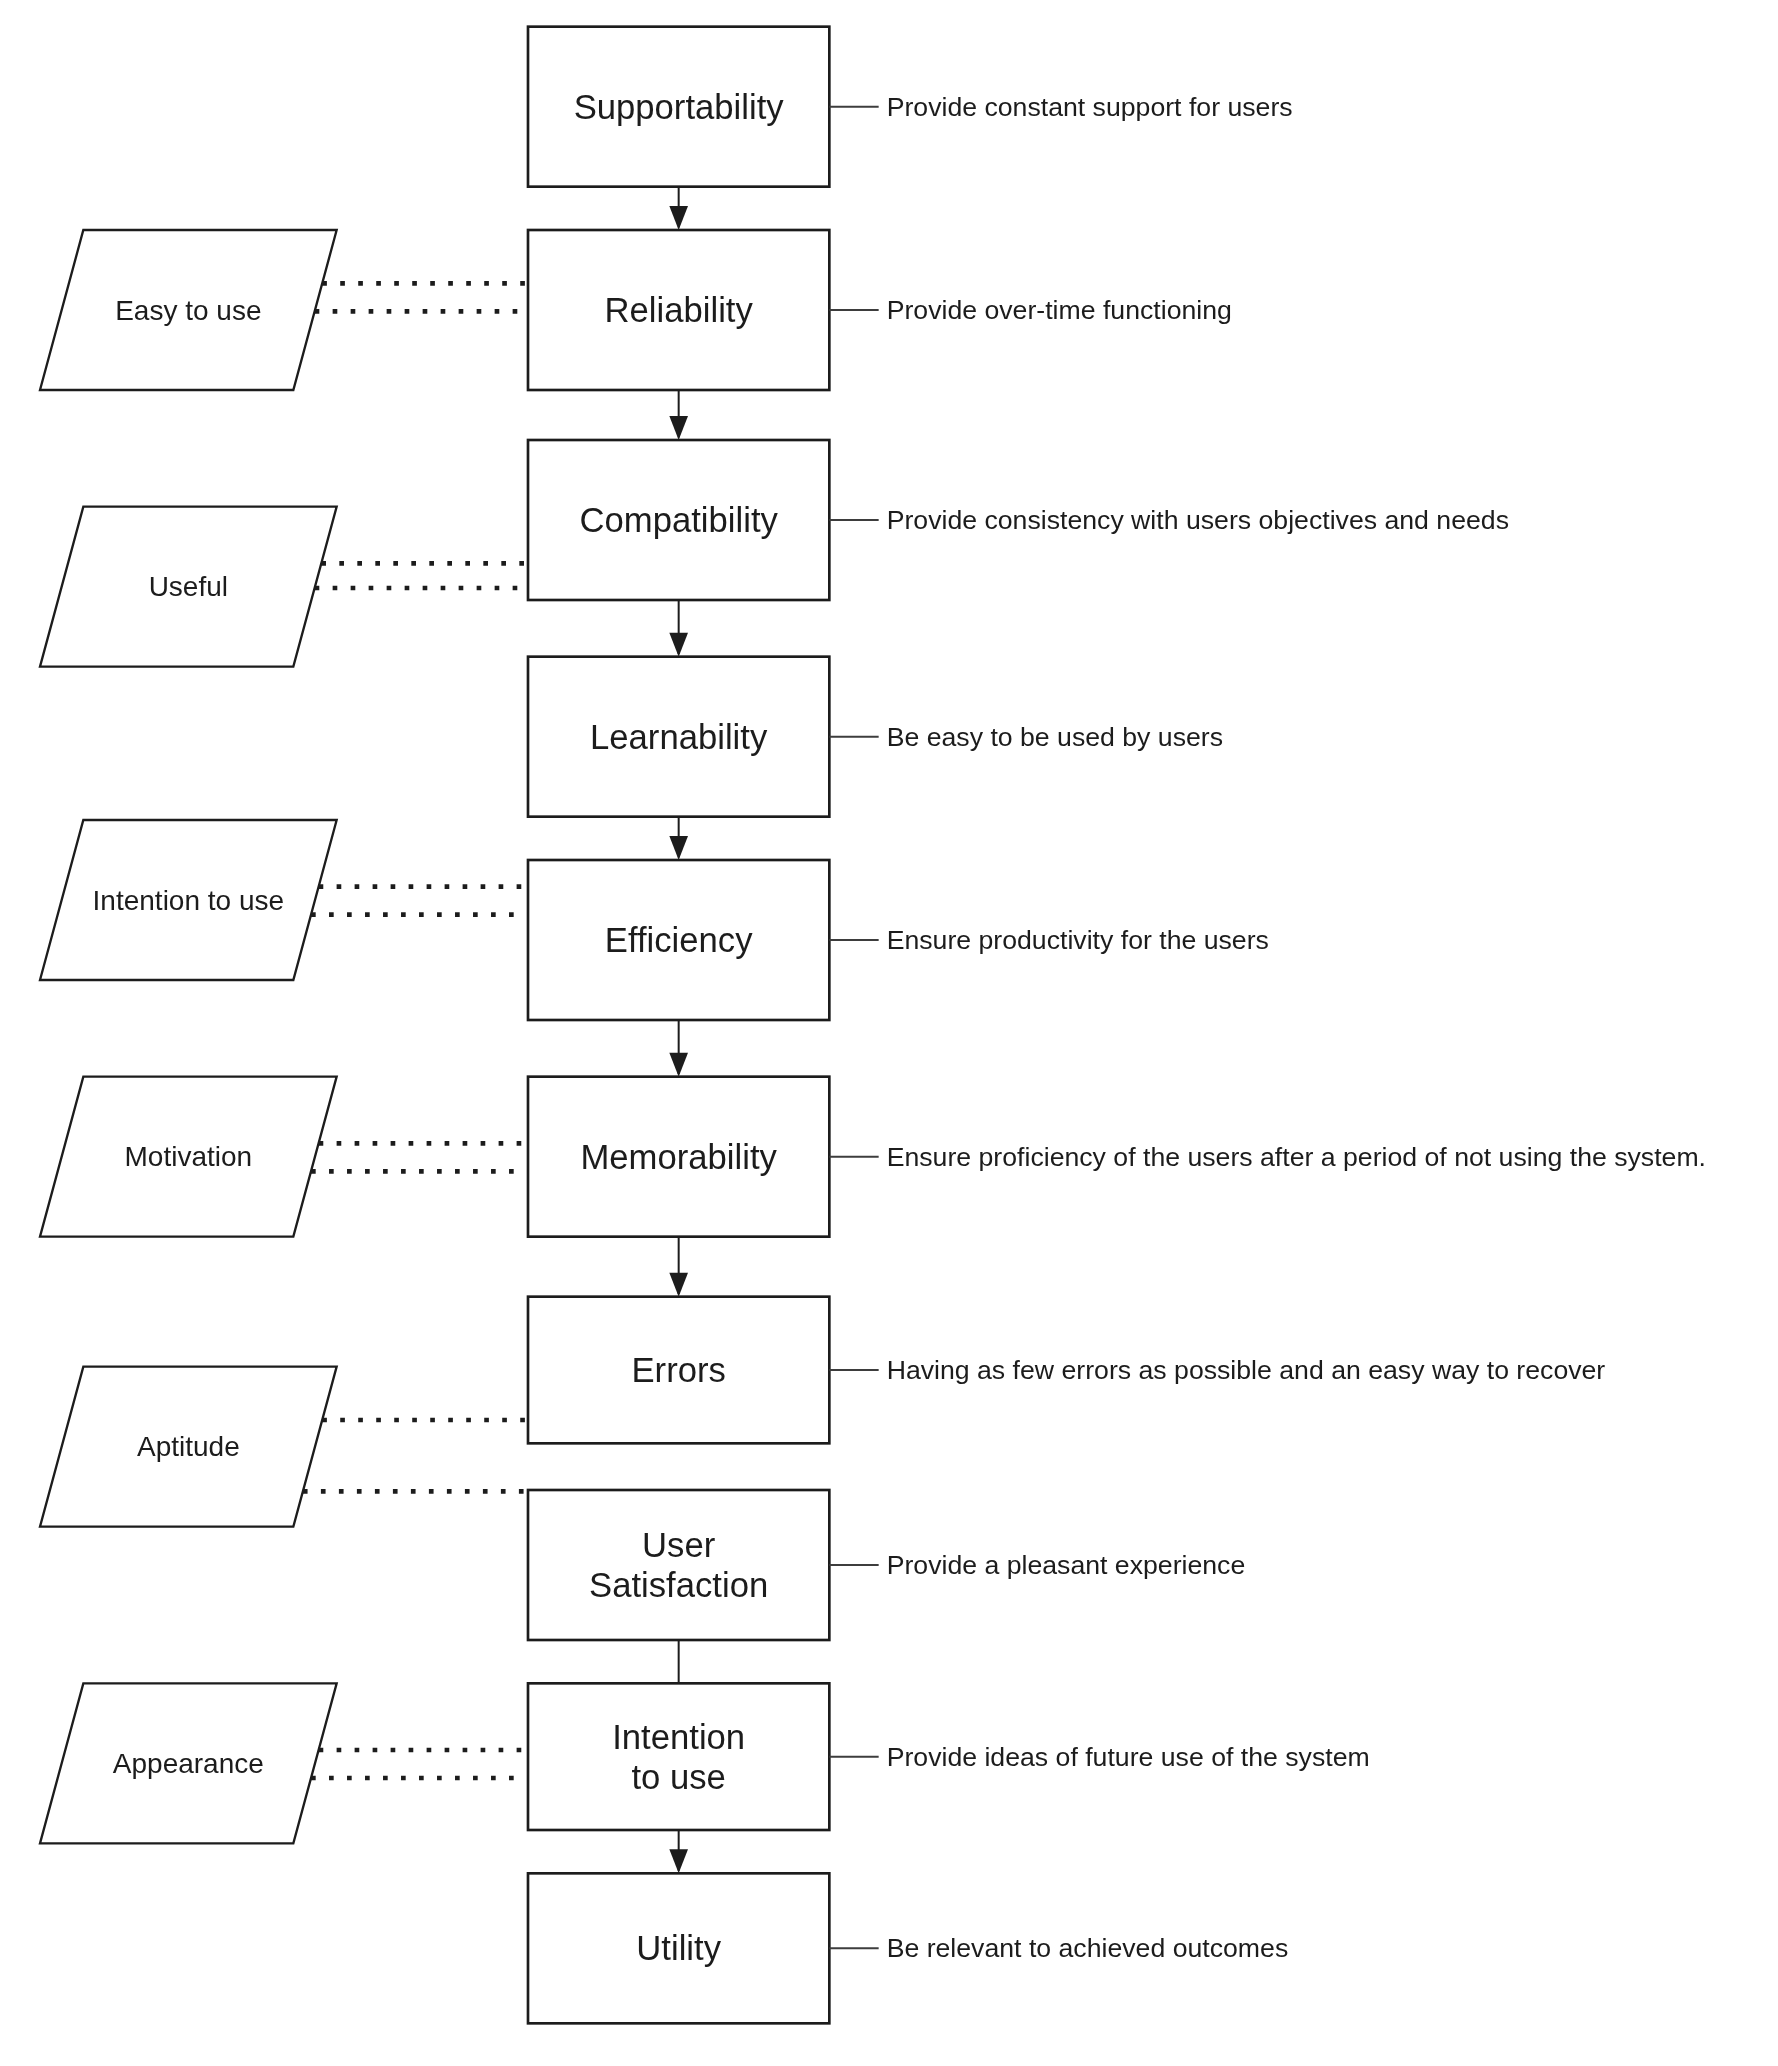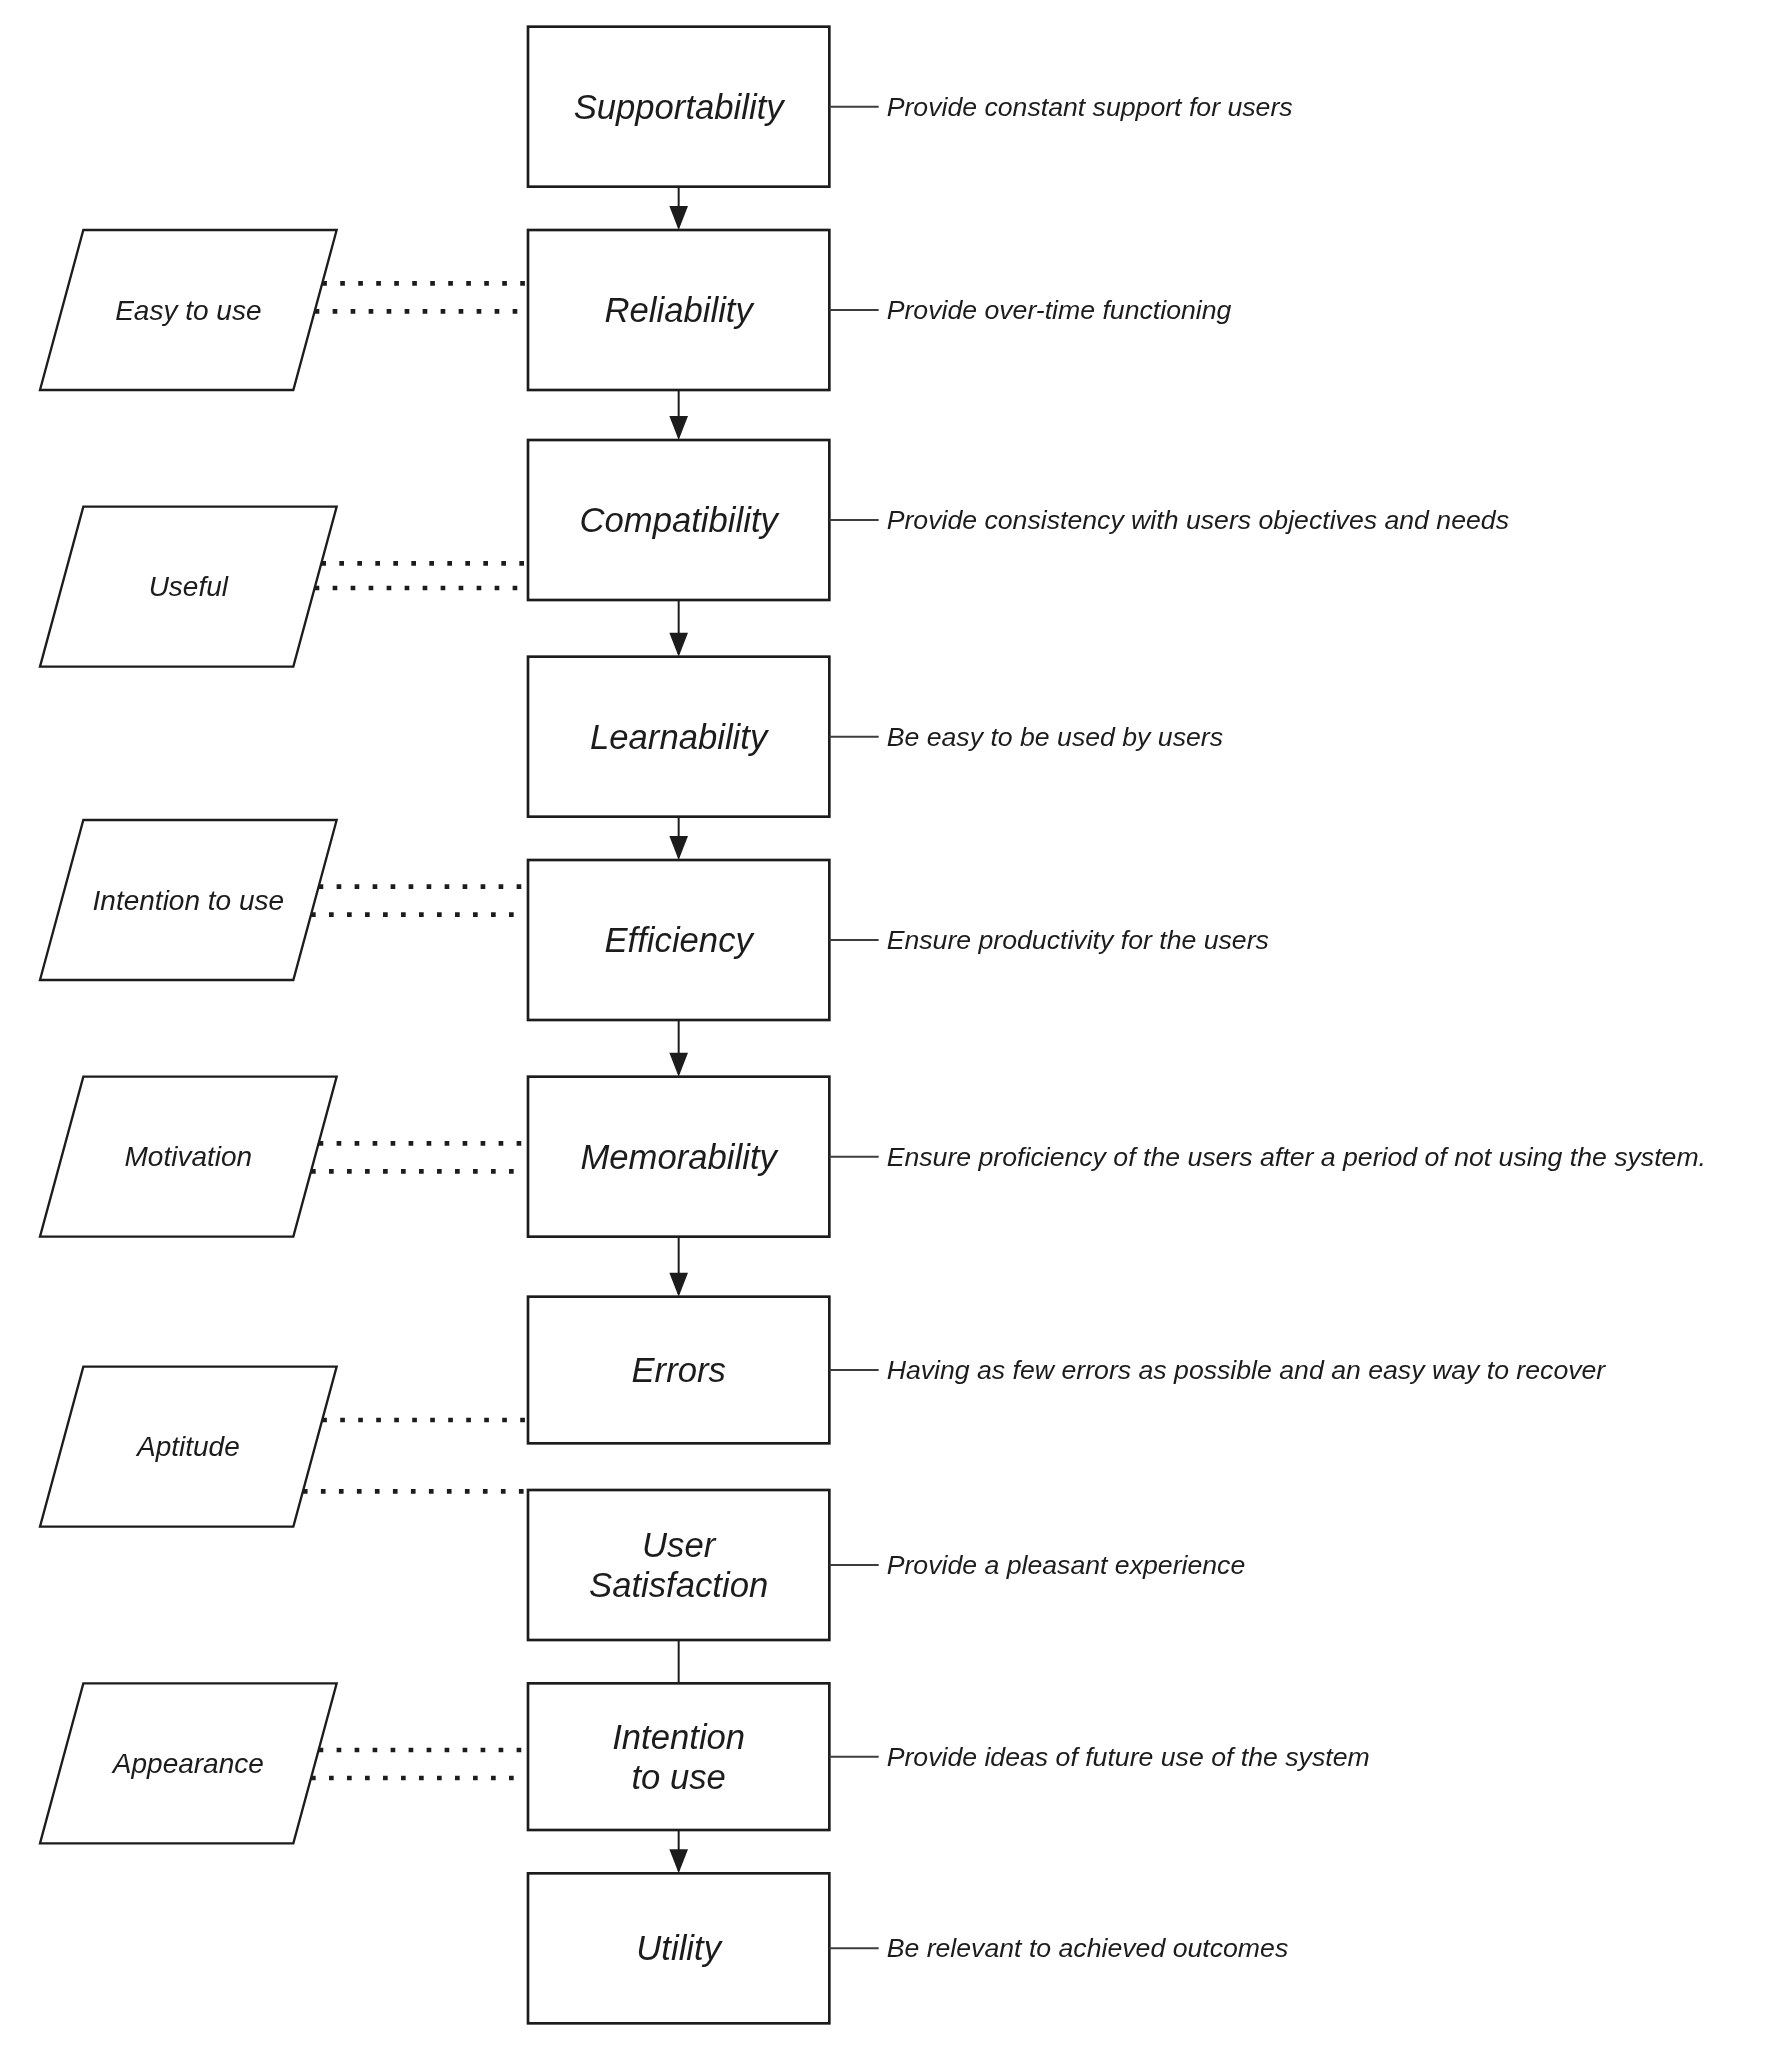--- a/index.html
+++ b/index.html
@@ -5,21 +5,20 @@
   html, body {
     margin: 0;
     padding: 0;
     background: #ffffff;
   }
   .canvas-wrap {
     width: 1778px;
     height: 2066px;
     background: #ffffff;
     position: relative;
-    font-style: italic;
   }
   svg text {
     font-family: "Liberation Sans", "DejaVu Sans", sans-serif;
     fill: #1c1c1c;
   }
   .box-label   { font-size: 52px; }
   .para-label  { font-size: 42px; }
   .desc-label  { font-size: 40px; }
   .box-shape   { fill: #ffffff; stroke: #1c1c1c; stroke-width: 4; }
   .para-shape  { fill: #ffffff; stroke: #1c1c1c; stroke-width: 3.5; }

